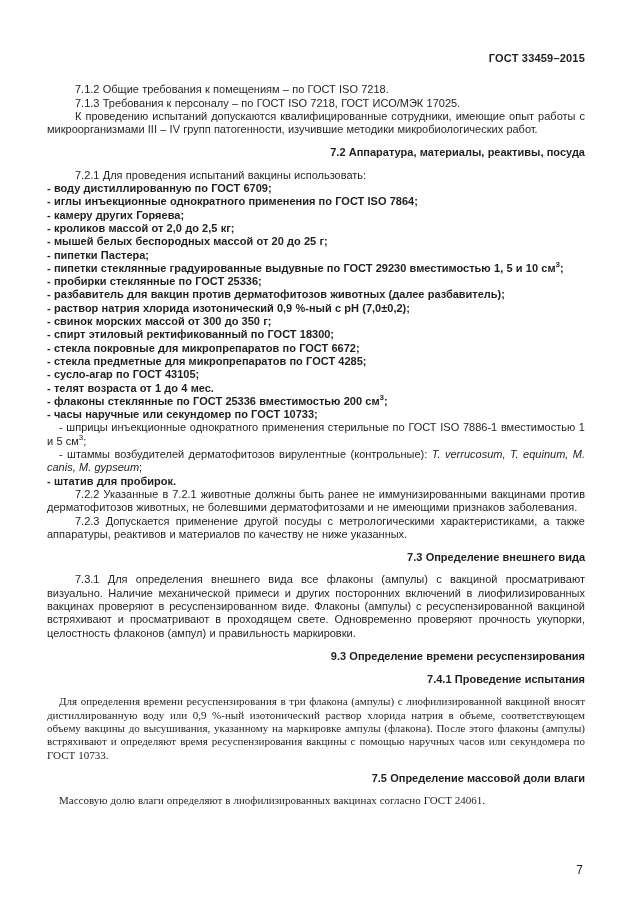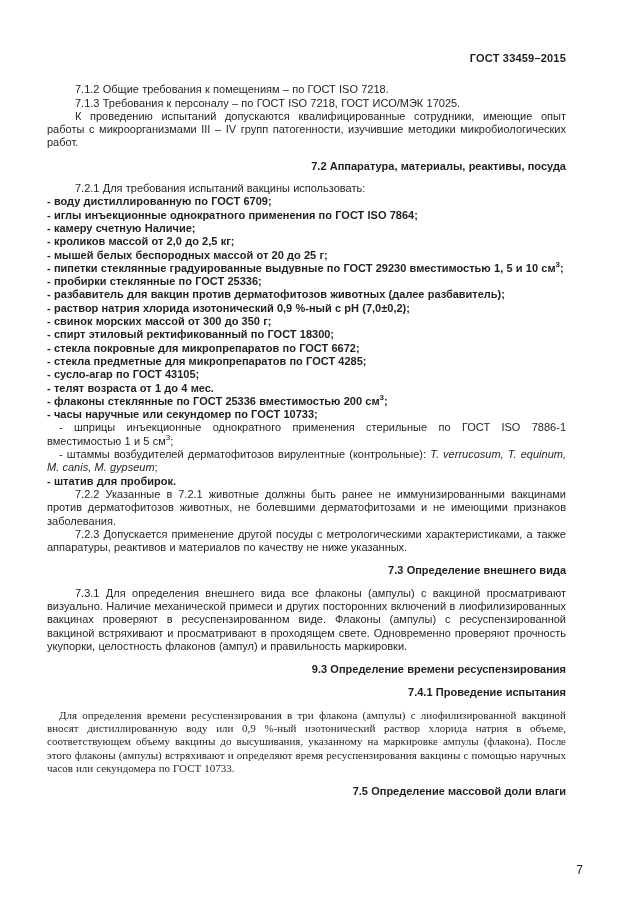--- a/index.html
+++ b/index.html
@@ -6,21 +6,21 @@
     margin: 0;
     padding: 0;
     background: #ffffff;
   }
   .page {
     position: relative;
     width: 630px;
     height: 913px;
     box-sizing: border-box;
     background: #ffffff;
-    padding: 52px 64px 0 47px;
+    padding: 52px 45px 0 47px;
     font-family: "Liberation Sans", sans-serif;
     font-size: 11px;
     line-height: 13.3px;
     color: #1f1f1f;
     overflow: hidden;
   }
   .doc-header {
     text-align: right;
     font-weight: bold;
     font-size: 11px;
@@ -65,26 +65,27 @@
 <body>
 
 <div class="page">
   <div class="doc-header">ГОСТ 33459–2015</div>
 
   <div class="doc-body">
       <p class="p">7.1.2 Общие требования к помещениям – по ГОСТ ISO 7218.</p>
       <p class="p">7.1.3 Требования к персоналу – по ГОСТ ISO 7218, ГОСТ ИСО/МЭК 17025.</p>
       <p class="p">К проведению испытаний допускаются квалифицированные сотрудники, имеющие опыт работы с микроорганизмами III – IV групп патогенности, изучившие методики микробиологических работ.</p>
       <p class="h">7.2 Аппаратура, материалы, реактивы, посуда</p>
-      <p class="p">7.2.1 Для требования испытаний вакцины использовать:</p>
+      <p class="p">7.2.1 Для проведения испытаний вакцины использовать:</p>
       <p class="li">- воду дистиллированную по ГОСТ 6709;</p>
       <p class="li">- иглы инъекционные однократного применения по ГОСТ ISO 7864;</p>
-      <p class="li">- камеру счетную Наличие;</p>
+      <p class="li">- камеру других Горяева;</p>
       <p class="li">- кроликов массой от 2,0 до 2,5 кг;</p>
       <p class="li">- мышей белых беспородных массой от 20 до 25 г;</p>
+      <p class="li">- пипетки Пастера;</p>
       <p class="li">- пипетки стеклянные градуированные выдувные по ГОСТ 29230 вместимостью 1, 5 и 10 см<sup>3</sup>;</p>
       <p class="li">- пробирки стеклянные по ГОСТ 25336;</p>
       <p class="li">- разбавитель для вакцин против дерматофитозов животных (далее разбавитель);</p>
       <p class="li">- раствор натрия хлорида изотонический 0,9 %-ный с рН (7,0±0,2);</p>
       <p class="li">- свинок морских массой от 300 до 350 г;</p>
       <p class="li">- спирт этиловый ректификованный по ГОСТ 18300;</p>
       <p class="li">- стекла покровные для микропрепаратов по ГОСТ 6672;</p>
       <p class="li">- стекла предметные для микропрепаратов по ГОСТ 4285;</p>
       <p class="li">- сусло-агар по ГОСТ 43105;</p>
       <p class="li">- телят возраста от 1 до 4 мес.</p>
@@ -94,18 +95,19 @@
       <p class="li2">- штаммы возбудителей дерматофитозов вирулентные (контрольные): <i>T. verrucosum, T. equinum, M. canis, M. gypseum</i>;</p>
       <p class="li">- штатив для пробирок.</p>
       <p class="p">7.2.2 Указанные в 7.2.1 животные должны быть ранее не иммунизированными вакцинами против дерматофитозов животных, не болевшими дерматофитозами и не имеющими признаков заболевания.</p>
       <p class="p">7.2.3 Допускается применение другой посуды с метрологическими характеристиками, а также аппаратуры, реактивов и материалов по качеству не ниже указанных.</p>
       <p class="h">7.3 Определение внешнего вида</p>
       <p class="p">7.3.1 Для определения внешнего вида все флаконы (ампулы) с вакциной просматривают визуально. Наличие механической примеси и других посторонних включений в лиофилизированных вакцинах проверяют в ресуспензированном виде. Флаконы (ампулы) с ресуспензированной вакциной встряхивают и просматривают в проходящем свете. Одновременно проверяют прочность укупорки, целостность флаконов (ампул) и правильность маркировки.</p>
       <p class="h">9.3 Определение времени ресуспензирования</p>
       <p class="h">7.4.1 Проведение испытания</p>
       <p class="p2">Для определения времени ресуспензирования в три флакона (ампулы) с лиофилизированной вакциной вносят дистиллированную воду или 0,9 %-ный изотонический раствор хлорида натрия в объеме, соответствующем объему вакцины до высушивания, указанному на маркировке ампулы (флакона). После этого флаконы (ампулы) встряхивают и определяют время ресуспензирования вакцины с помощью наручных часов или секундомера по ГОСТ 10733.</p>
       <p class="h">7.5 Определение массовой доли влаги</p>
+      <p class="p2">Массовую долю влаги определяют в лиофилизированных вакцинах согласно ГОСТ 24061.</p>
     </div>
 
   <div class="page-footer">
     <span>7</span>
   </div>
 </div>
 
 </body></html>

